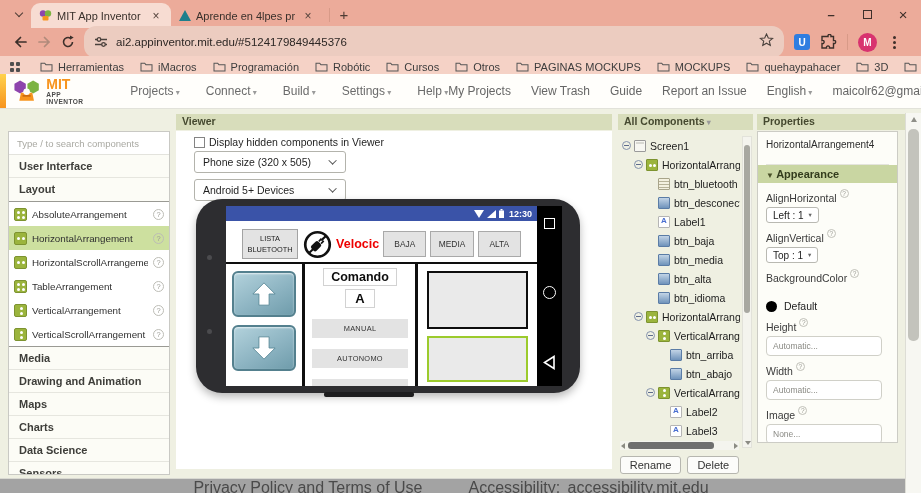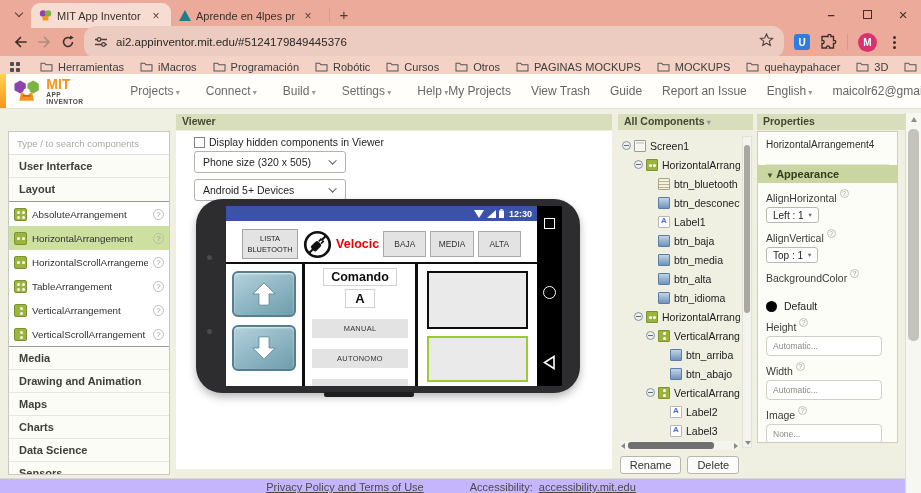--- a/index.html
+++ b/index.html
@@ -179,21 +179,21 @@
   .psel{display:inline-flex;align-items:center;gap:5px;border:1px solid #b9b9b2;border-radius:3px;background:#fff;font-size:10px;color:#222;padding:1.5px 6px;margin-top:3px}
   .psel::after{content:"▾";font-size:6.5px;color:#666}
   .colorrow{display:flex;align-items:center;gap:7px;margin-top:16px;font-size:10.5px;color:#222}
   .cdot{width:11px;height:11px;border-radius:50%;background:#000}
   .ptext{margin-top:3px;width:116px;border:1px solid #d0d0c8;border-radius:4px;background:#fff;font-size:8.5px;color:#8a8a84;padding:4px 6px}
 
   
   .pagescroll{position:absolute;right:0;top:113px;width:16px;height:380px;background:#f7f7f2;border-left:1px solid #ddddd5}
   .ps-up{position:absolute;left:4.5px;top:4px;width:0;height:0;border-left:3.5px solid transparent;border-right:3.5px solid transparent;border-bottom:5px solid #8f8f88}
   .ps-thumb{position:absolute;left:2px;top:16px;width:11px;height:212px;background:#c3c3bc;border-radius:5px}
-  .footer{position:absolute;left:0;right:16px;top:478px;height:15px;background:#c4b5fd;border-top:1px solid #d9d9d2;display:flex;align-items:flex-end;justify-content:center;gap:46px;font-size:11px;color:#4a4a4a}
+  .footer{position:absolute;left:0;right:16px;top:478px;height:15px;background:#a3a3a3;border-top:1px solid #d9d9d2;display:flex;align-items:flex-start;justify-content:center;gap:46px;font-size:16px;color:#4a4a4a}
   .flink{text-decoration:underline}
   .facc span{margin-right:3px}
 </style>
 </head>
 <body>
 
 <div class="stage">
 
   <div class="tabbar">
     <div class="tabsearch">

